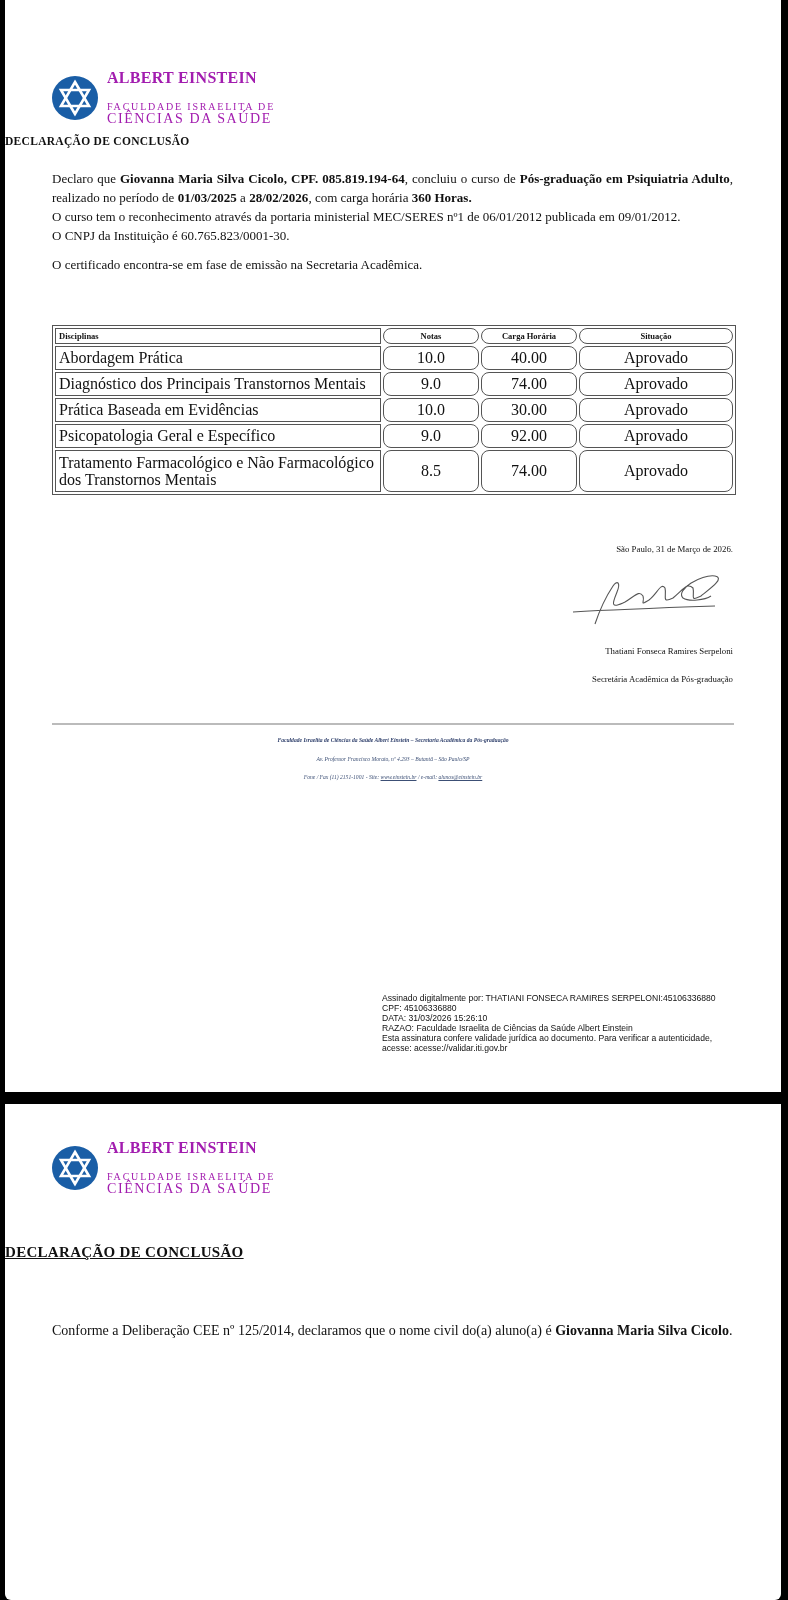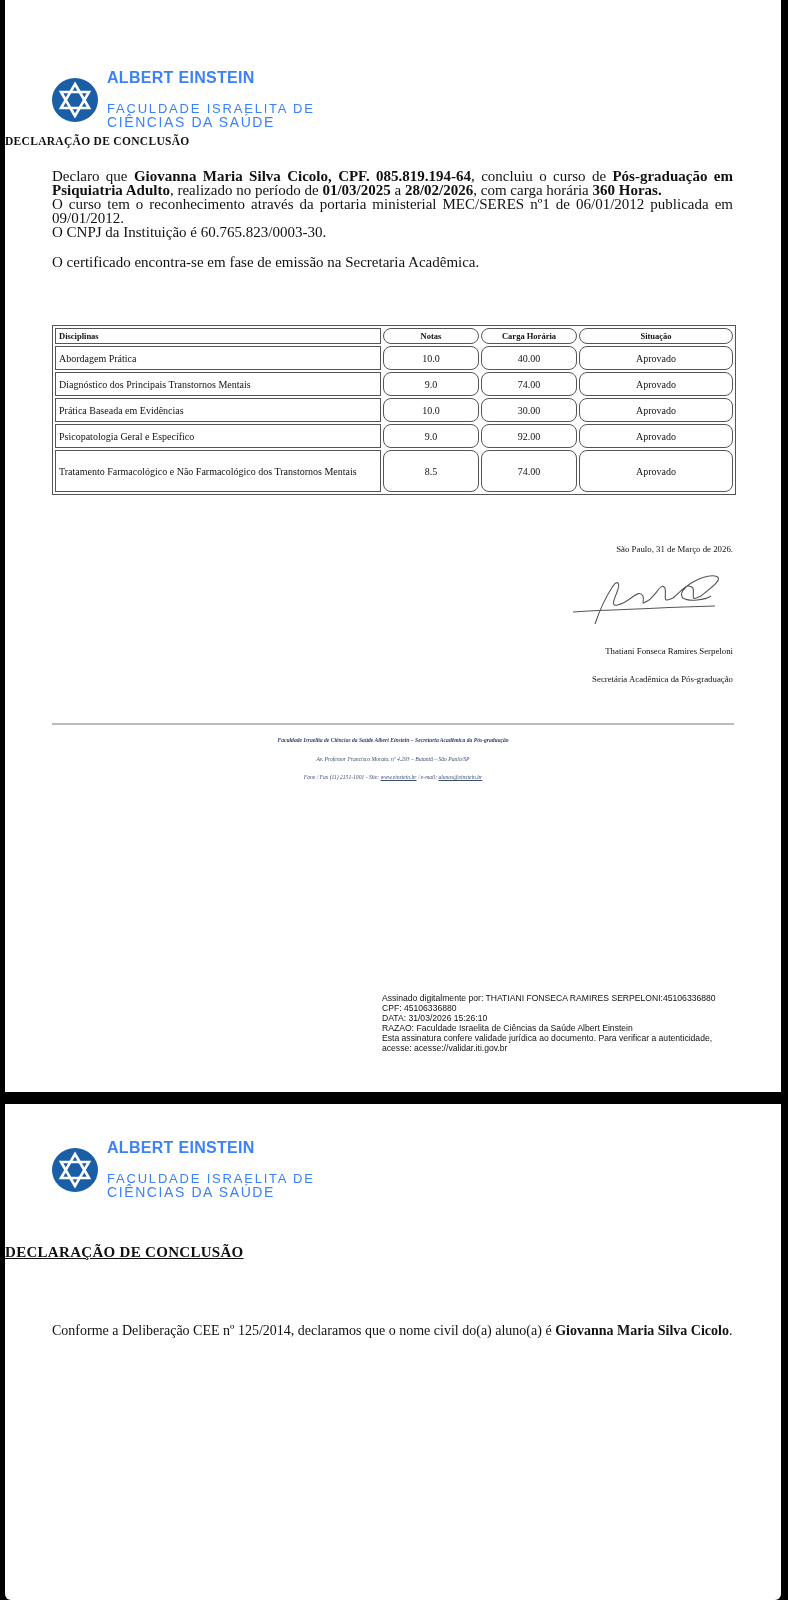--- a/index.html
+++ b/index.html
@@ -4,36 +4,36 @@
 <style>
   html, body { margin:0; padding:0; }
   body { width:788px; height:1600px; background:#000; position:relative; overflow:hidden;
          font-family:"Liberation Serif", serif; color:#111; }
   .page { position:absolute; background:#fff; left:5px; width:776px; }
   #page1 { top:0; height:1092px; }
   #page2 { top:1104px; height:496px; border-radius:0 0 6px 6px; }
 
   .logo { position:absolute; display:flex; align-items:center; }
   .logo svg { width:48px; height:48px; }
-  .logo .txt { margin-left:8px; color:#3b82f6; font-family:Liberation Sans, sans-serif; line-height:1; }
+  .logo .txt { margin-left:8px; color:#a21caf; font-family:Liberation Serif, serif; line-height:1; }
   .logo .l1 { font-size:16px; font-weight:bold; letter-spacing:0.3px; }
-  .logo .l2 { font-size:13px; letter-spacing:1.8px; margin-top:16px; }
+  .logo .l2 { font-size:10px; letter-spacing:1.8px; margin-top:16px; }
   .logo .l3 { font-size:14px; letter-spacing:1.6px; margin-top:0px; }
 
   .title { position:absolute; left:0; right:0; text-align:left; font-weight:bold; font-size:11.5px; letter-spacing:0.3px; }
   .title2 { font-size:15px; text-decoration:underline; }
 
-  .para { position:absolute; left:47px; right:48px; font-size:15px; line-height:14px; text-align:justify; }
+  .para { position:absolute; left:47px; right:48px; font-size:13px; line-height:19px; text-align:justify; }
   .para b { font-weight:bold; }
 
   table.disc { position:absolute; left:47px; width:684px; border-collapse:separate; border-spacing:2px;
                border:1px solid #555; font-family:"Liberation Serif", serif; }
   table.disc th, table.disc td { border:1px solid #555; padding:1px 3px; }
   table.disc th { font-size:8.5px; font-weight:bold; height:12px; }
-  table.disc td { font-size:10px; height:20px;margin-top:40px; }
+  table.disc td { font-size:16px; height:20px;margin-top:40px; }
   table.disc td.c, table.disc th.c { text-align:center;border-radius:8px; }
   table.disc th.l { text-align:left; }
 
   .right { position:absolute; right:48px; text-align:right; font-size:8.8px; }
   .sig-img { position:absolute; }
 
   .footer-rule { position:absolute; left:47px; right:47px; top:723px; height:2px; background:#bbb; }
   .footer-line { position:absolute; left:0; right:0; text-align:center; font-style:italic; font-size:5.6px; color:#3c4f75; }
   .footer-line.bold { font-weight:bold; color:#2d3e6a; }
   .footer-line a { color:#3c4f75; text-decoration:underline; }
@@ -56,21 +56,21 @@
       <div class="l2">FACULDADE ISRAELITA DE</div>
       <div class="l3">CIÊNCIAS DA SAÚDE</div>
     </div>
   </div>
 
   <div class="title" style="top:135px;">DECLARAÇÃO DE CONCLUSÃO</div>
 
   <div class="para" style="top:169px;">
     <span>Declaro que </span><b>Giovanna Maria Silva Cicolo</b><b>, </b><b>CPF. 085.819.194-64</b><span>, concluiu o curso de </span><b>Pós-graduação em Psiquiatria Adulto</b><span>, realizado no período de </span><b>01/03/2025</b><span> a </span><b>28/02/2026</b><span>, com carga horária </span><b>360 Horas.</b><br>
     <span>O curso tem o reconhecimento através da portaria ministerial MEC/SERES nº1 de 06/01/2012 publicada em 09/01/2012.</span><br>
-    <span>O CNPJ da Instituição é 60.765.823/0003-30.</span>
+    <span>O CNPJ da Instituição é 60.765.823/0001-30.</span>
   </div>
 
   <div class="para" style="top:255px;">O certificado encontra-se em fase de emissão na Secretaria Acadêmica.</div>
 
   <table class="disc" style="top:325px;">
     <thead>
       <tr>
         <th class="l" style="width:318px;">Disciplinas</th>
         <th class="c" style="width:88px;">Notas</th>
         <th class="c" style="width:88px;">Carga Horária</th>

